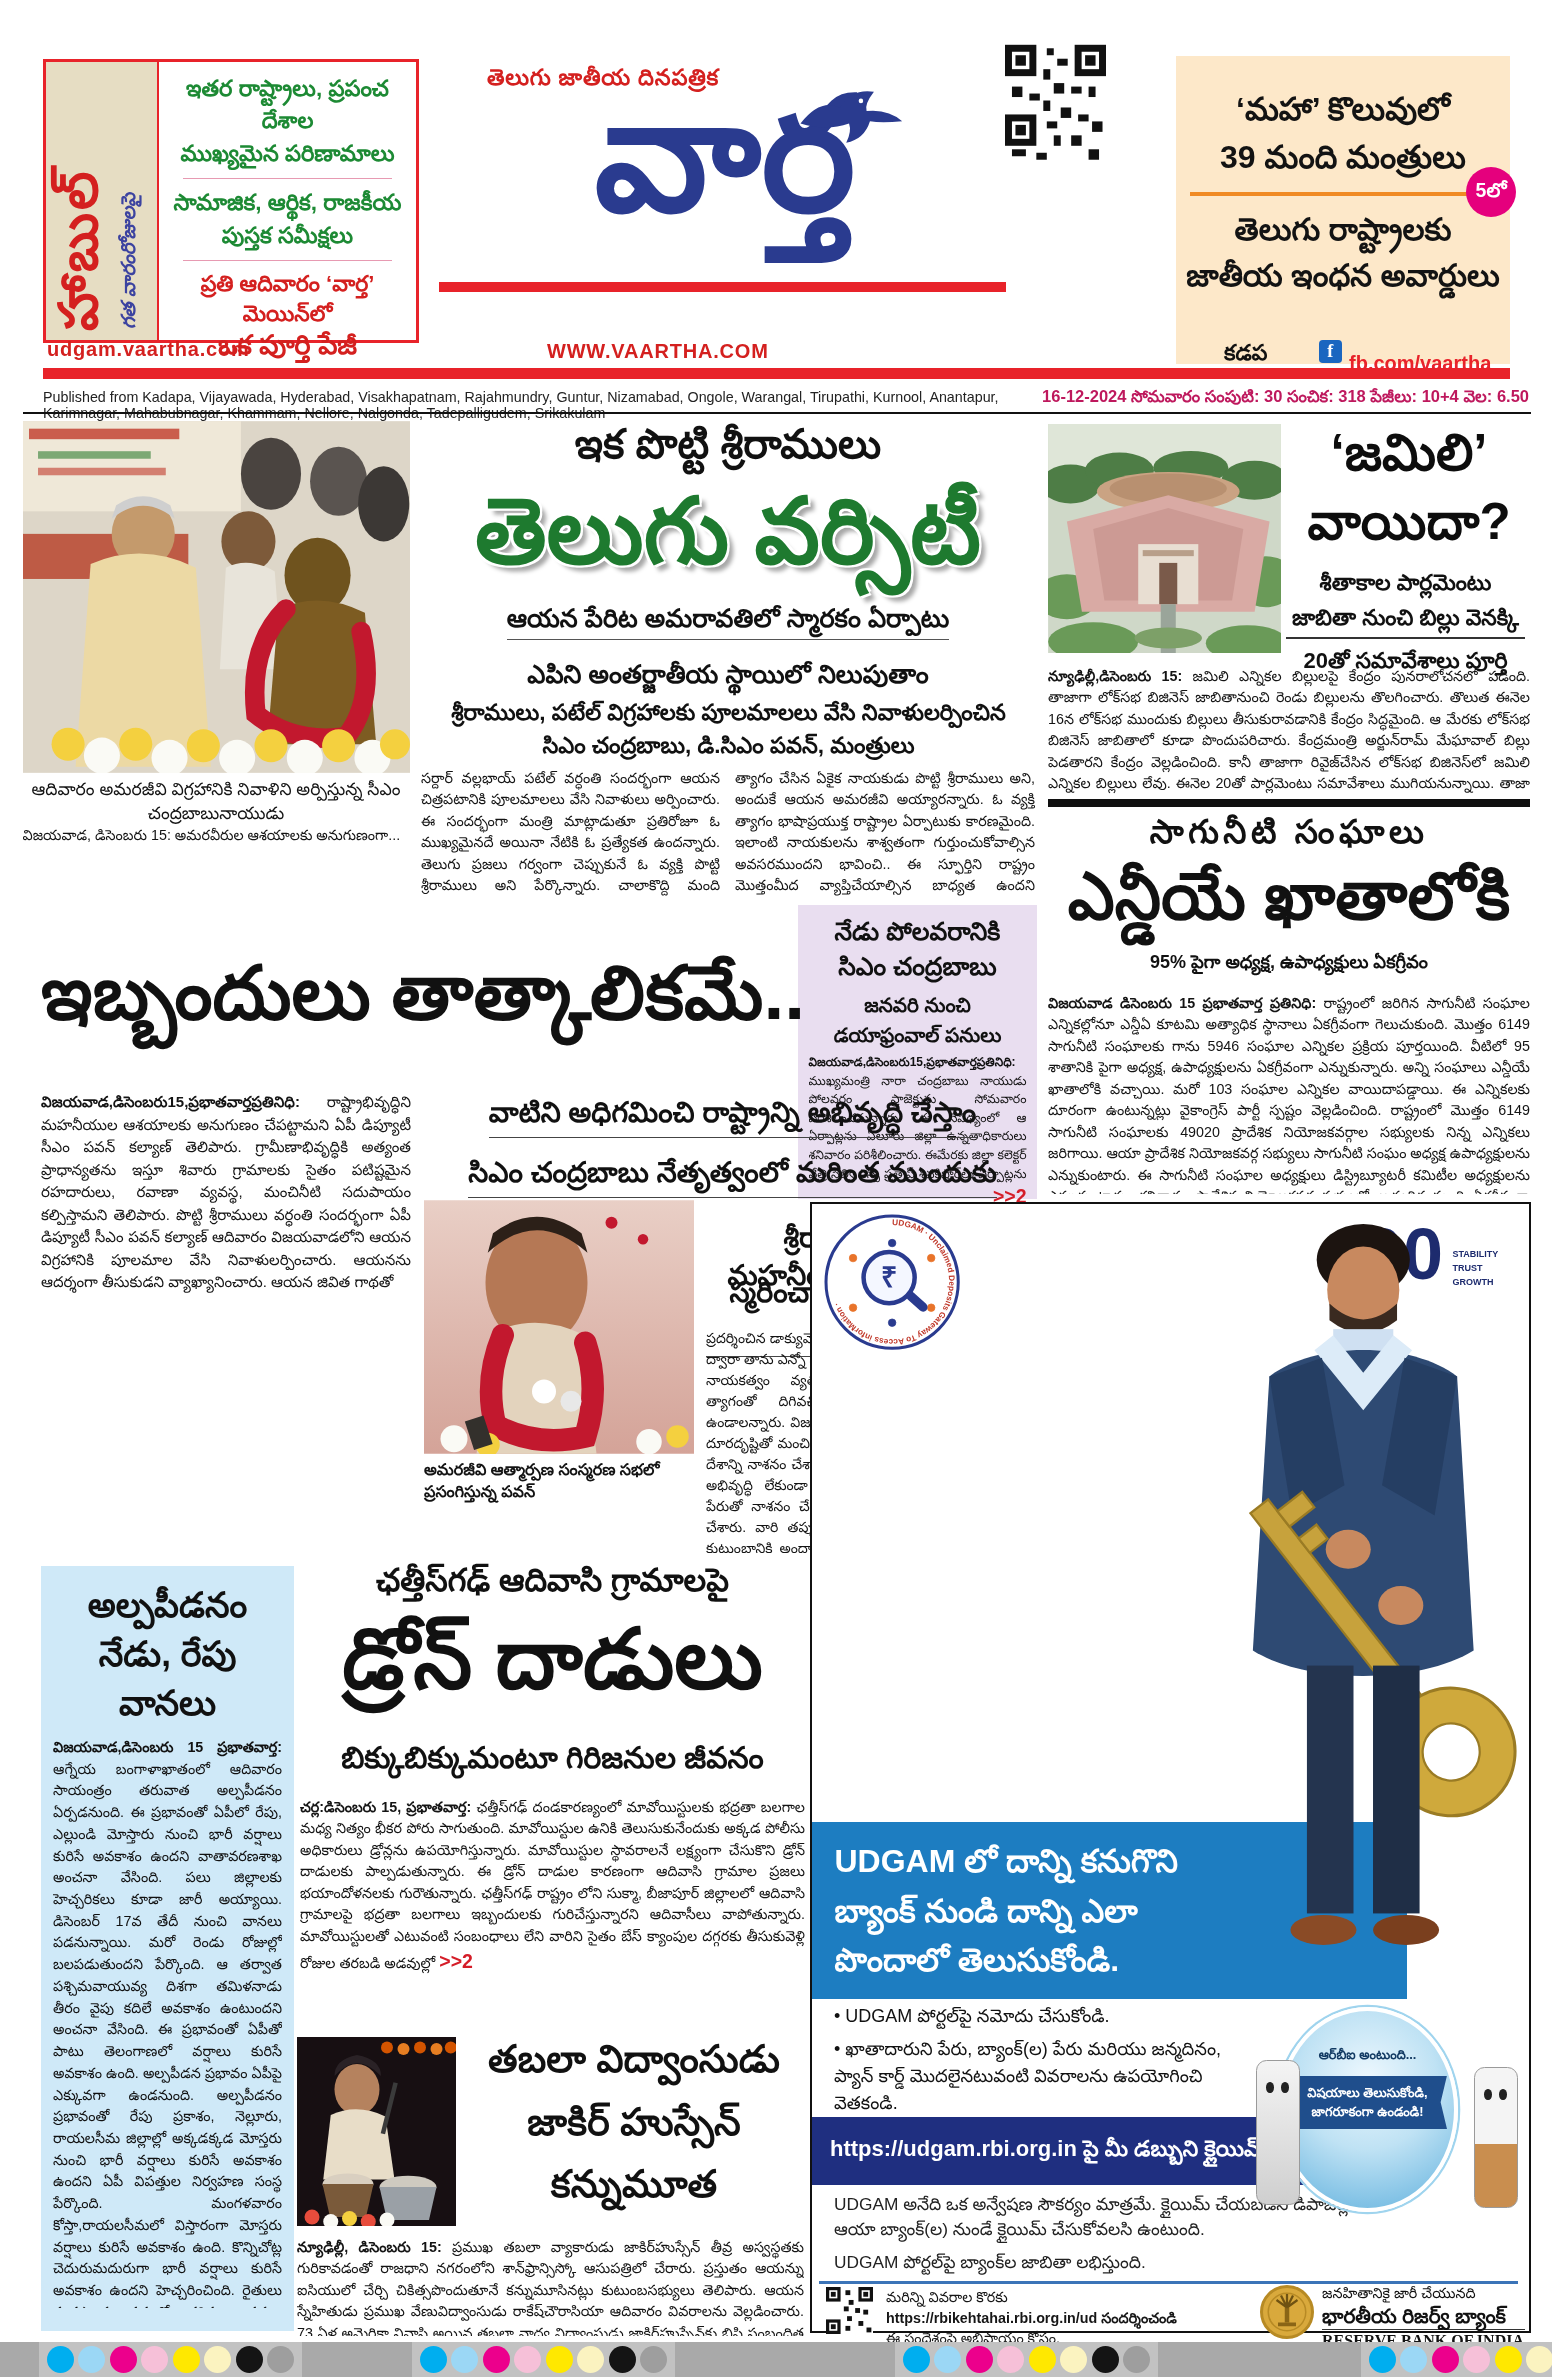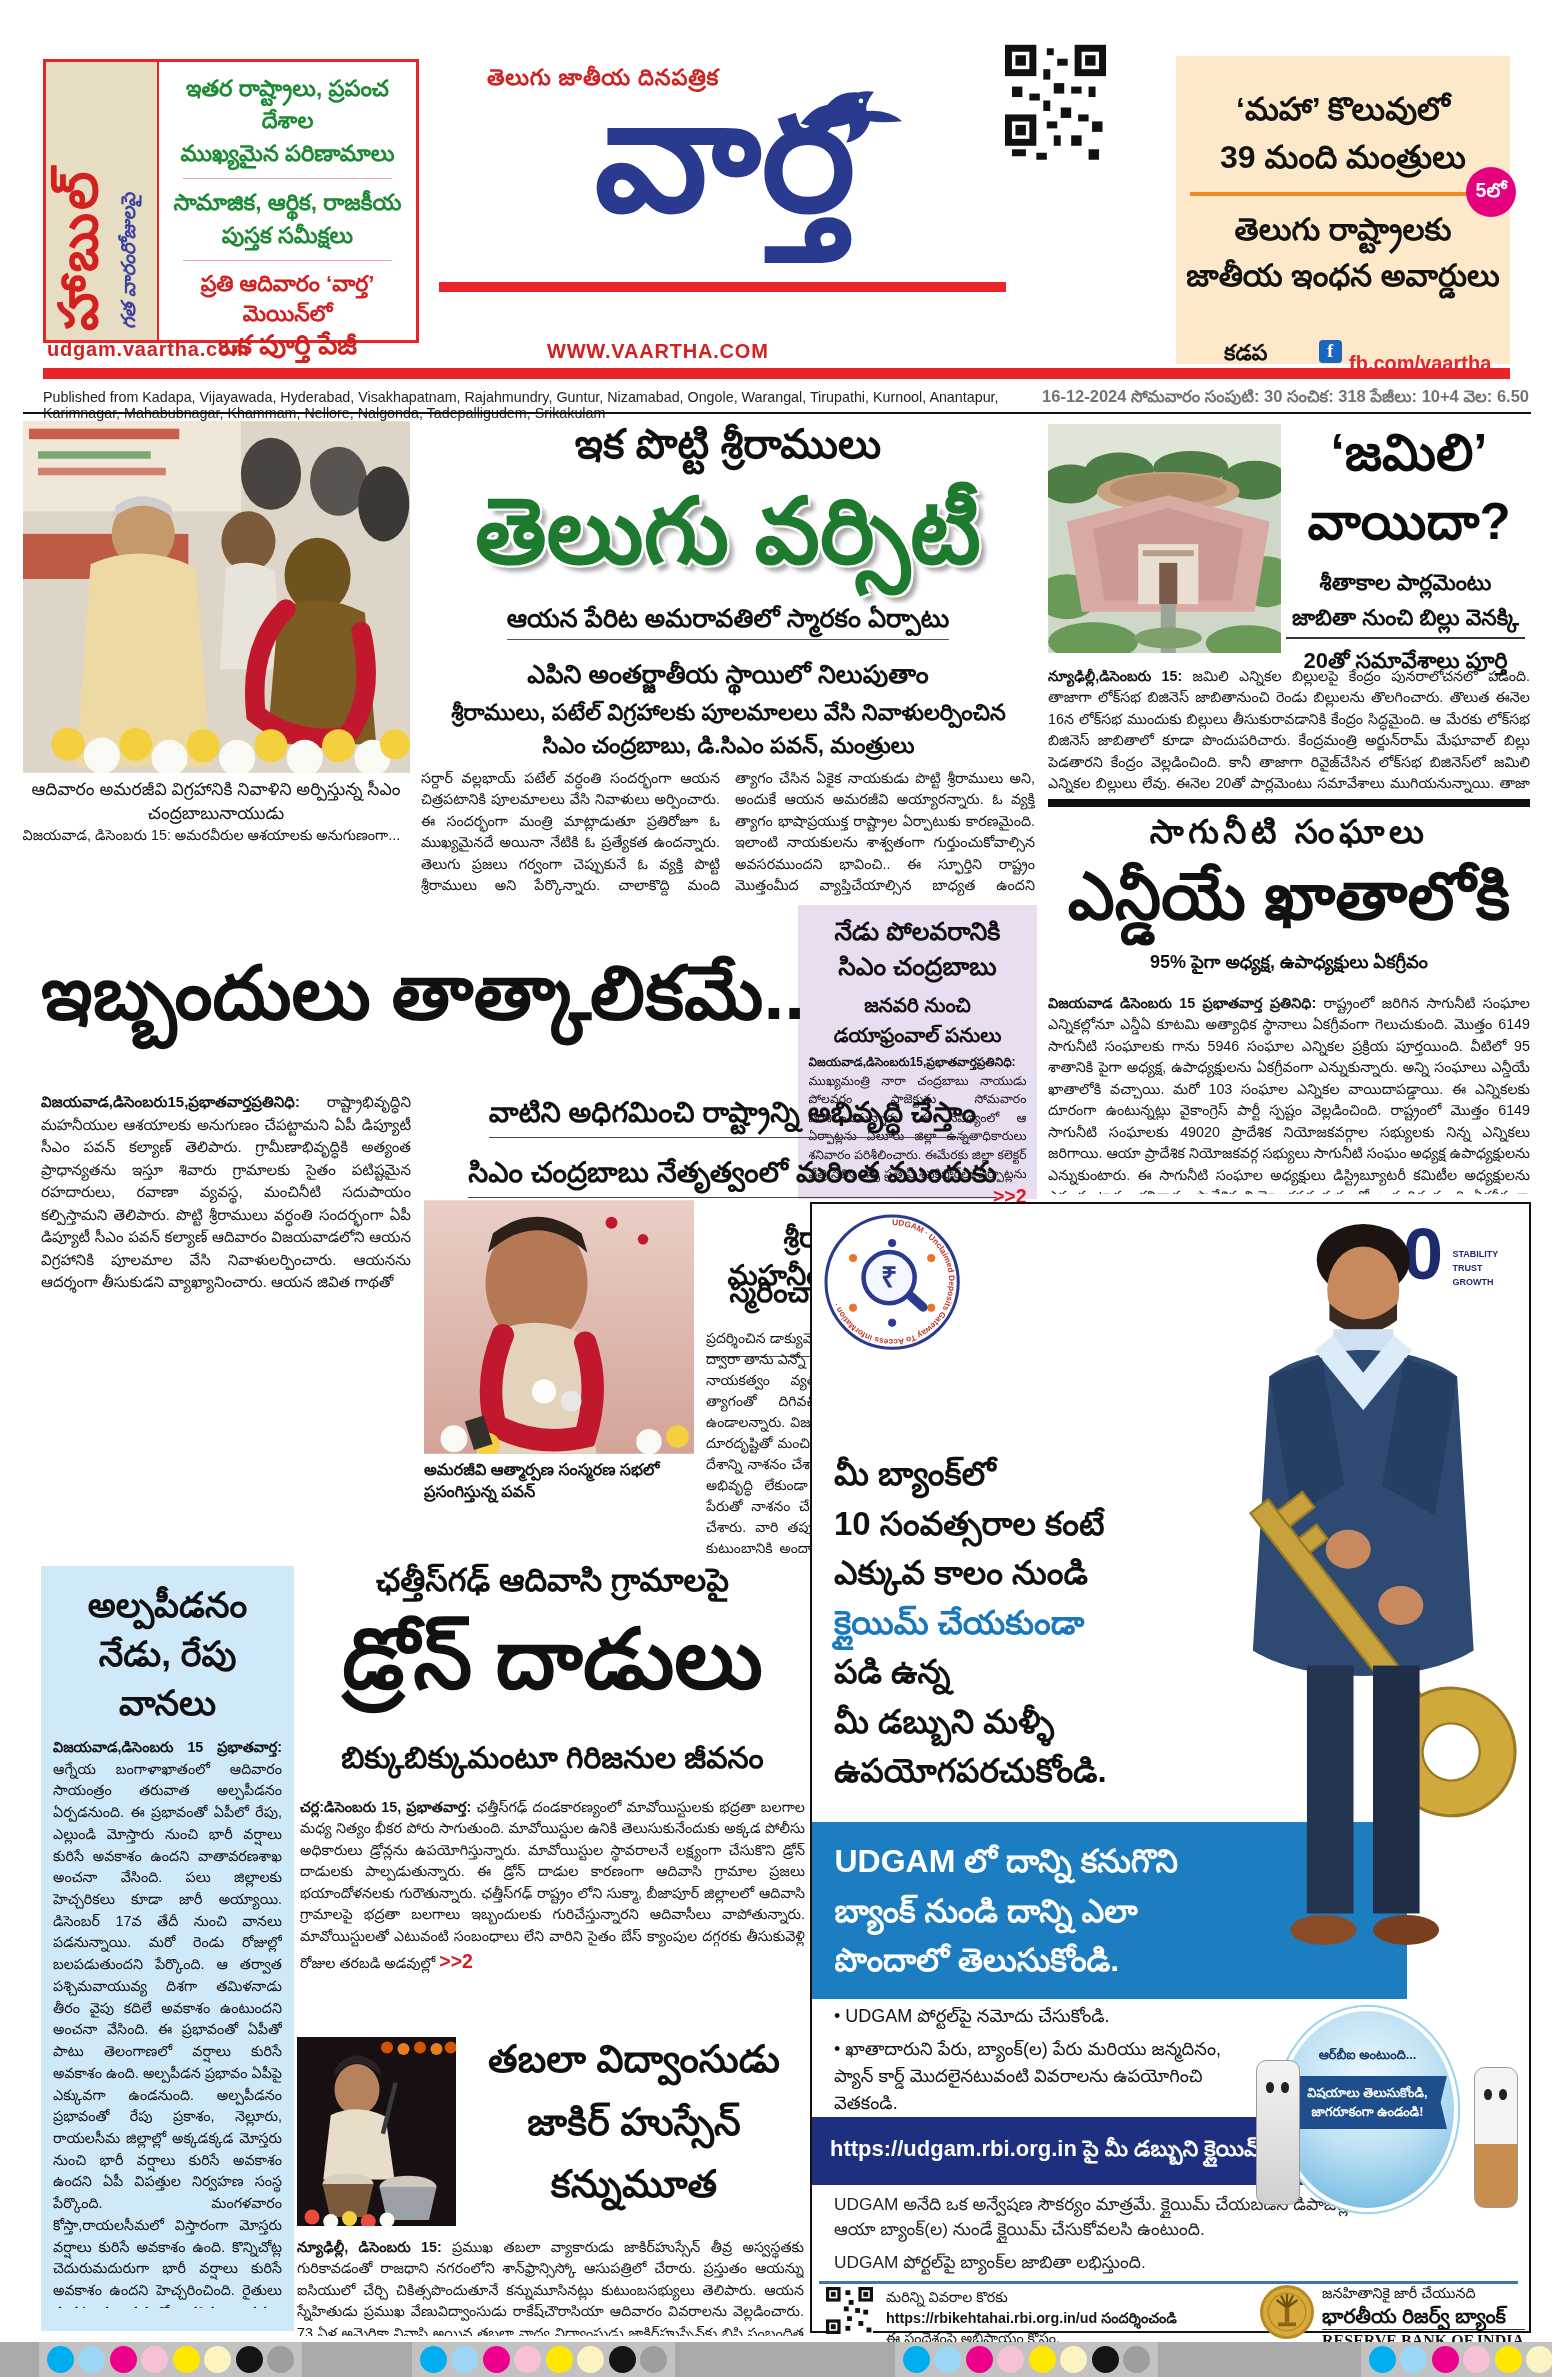--- a/index.html
+++ b/index.html
@@ -31,21 +31,21 @@
   .peach .t1{font-size:32px;font-weight:bold;line-height:1.5;text-align:center;color:#131313;}
   .peach .hr{height:4.5px;background:#f08a24;margin:10.5px 13.5px;}
   .badge5{left:1466px;top:167px;width:50px;height:50px;border-radius:50%;background:#e5007d;color:#fff;
           font-size:19.5px;font-weight:bold;display:flex;align-items:center;justify-content:center;z-index:5;}
   
   .tagline{left:487px;top:65px;width:315px;font-size:22.5px;color:#d4201f;font-weight:bold;letter-spacing:0.8px;}
   .logo-text{left:436px;top:72px;width:578px;font-size:159px;line-height:1.05;font-weight:bold;color:#2a3b8f;text-align:center;}
   .logo-bar{left:439px;top:282px;width:567px;height:9.8px;background:#e8232a;}
   .urls{font-size:20px;font-weight:bold;color:#d4201f;letter-spacing:0.8px;}
   .publine{font-size:14.3px;color:#222;}
-  .dateline{font-size:16.5px;font-weight:bold;color:#737373;}
+  .dateline{font-size:16.5px;font-weight:bold;color:#be185d;}
   
   .lead-kicker{left:424px;top:418px;width:608px;font-size:41px;font-weight:bold;text-align:center;line-height:1.3;}
   .lead-head{left:409px;top:472px;width:638px;font-size:92px;font-weight:bold;text-align:center;color:#1e7a2f;line-height:1.3;
              text-shadow:-2.3px -2.3px 0 #fff,2.3px -2.3px 0 #fff,-2.3px 2.3px 0 #fff,2.3px 2.3px 0 #fff,6px 6px 4.5px rgba(0,0,0,.35);}
   .lead-sub{font-size:25.5px;font-weight:600;line-height:1.35;text-align:center;}
   .lead-sub .inner{display:inline-block;border-bottom:1.5px solid #555;padding-bottom:3.8px;}
   .lead-deck{left:432px;top:697px;width:593px;font-size:22.5px;font-weight:bold;text-align:center;line-height:1.45;}
   .caption{font-size:17.3px;line-height:1.4;text-align:center;color:#131313;}
   
   .jam-head{left:1286px;top:419px;width:246px;font-size:51px;font-weight:bold;text-align:center;line-height:1.35;color:#0d0d0d;}
@@ -430,29 +430,20 @@
   <div class="abs" style="left:1363px;top:1218px;width:158px;height:120px;">
     <div style="font-size:72px;font-weight:bold;color:#1d2b6e;line-height:1;display:inline-block;">90</div>
     <div style="display:inline-block;vertical-align:top;margin-left:6px;margin-top:28.5px;color:#1d2b6e;font-size:9px;font-weight:bold;line-height:1.6;">
       <div>STABILITY</div>
       <div>TRUST</div>
       <div>GROWTH</div>
     </div>
     <div style="width:35px;height:9px;background:#e8b619;clip-path:polygon(0 0,60% 0,100% 100%,40% 100%);"></div>
   </div>
 
-  <div class="abs" style="left:834px;top:1457px;width:361px;">
-    <div class="ad-line" style="margin-bottom:16.5px;">మీ బ్యాంక్‌లో</div>
-    <div class="ad-line" style="margin-bottom:16.5px;">10 సంవత్సరాల కంటే</div>
-    <div class="ad-line" style="margin-bottom:16.5px;">ఎక్కువ కాలం నుండి</div>
-    <div class="ad-line" style="margin-bottom:16.5px;color:#1878be;">క్లైయిమ్ చేయకుండా</div>
-    <div class="ad-line" style="margin-bottom:16.5px;">పడి ఉన్న</div>
-    <div class="ad-line" style="margin-bottom:16.5px;">మీ డబ్బుని మళ్ళీ</div>
-    <div class="ad-line">ఉపయోగపరచుకోండి.</div>
-  </div>
 
   <div class="abs ad-blue-band">
     <div class="l">UDGAM లో దాన్ని కనుగొని</div>
     <div class="l">బ్యాంక్ నుండి దాన్ని ఎలా</div>
     <div class="l">పొందాలో తెలుసుకోండి.</div>
   </div>
 
   <div class="abs" style="left:1194px;top:1215px;width:331px;height:751px;">
     <svg width="331" height="751" viewBox="0 0 440 1000">
       <ellipse cx="225" cy="60" rx="62" ry="48" fill="#1c1410"></ellipse>

